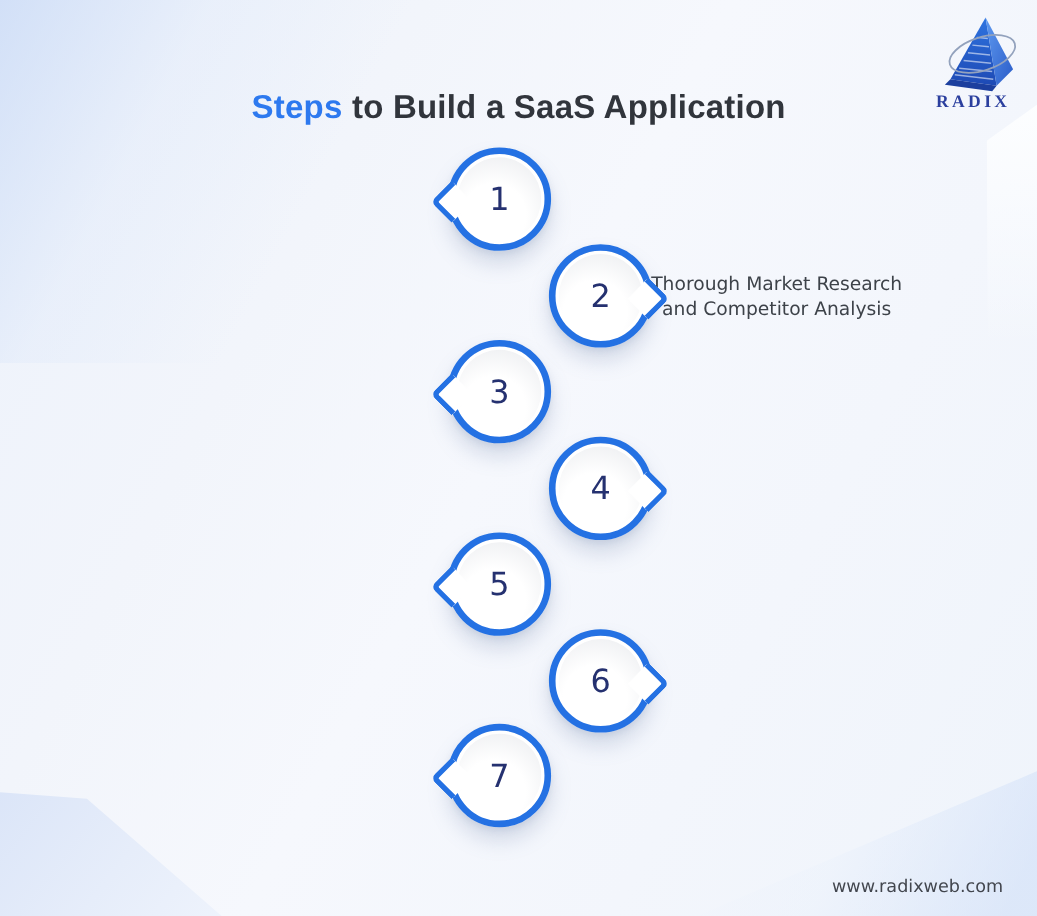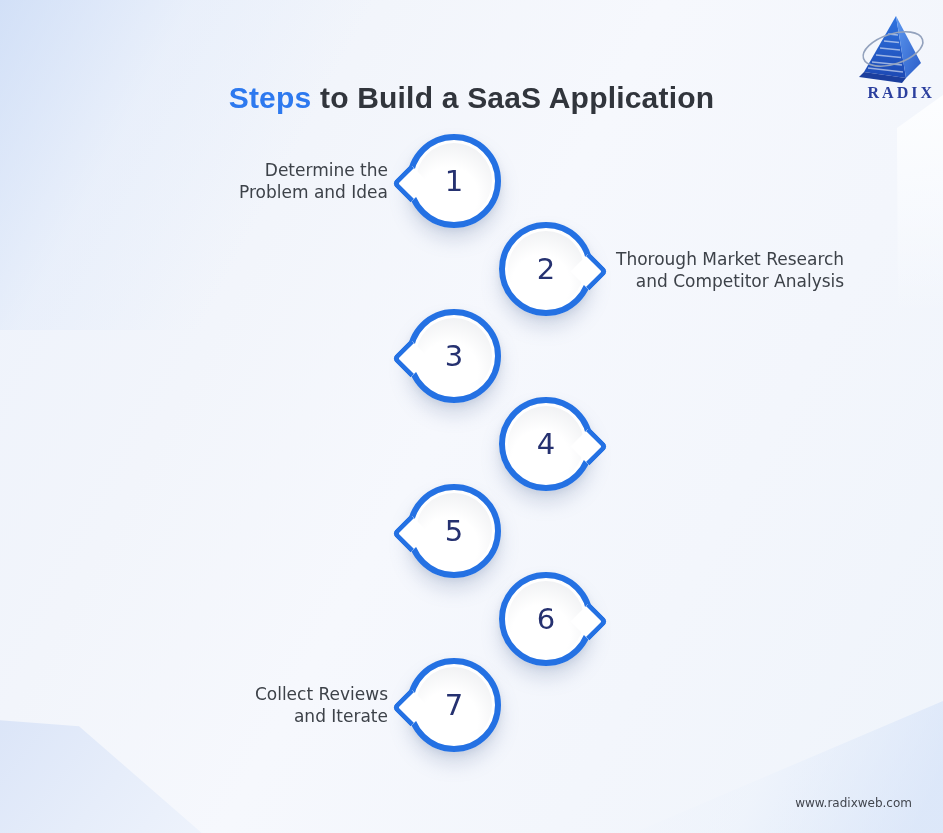--- a/index.html
+++ b/index.html
@@ -22,21 +22,21 @@
     clip-path:polygon(100% 0,8% 15%,10% 100%,100% 100%);
     background:linear-gradient(180deg,rgba(253,254,255,0.95) 0%,rgba(250,252,255,0.5) 60%,rgba(247,250,254,0) 100%);}
 
   
   .title{position:absolute;left:0;right:0;top:58px;text-align:center;
     font-family:"Liberation Sans",sans-serif;font-weight:700;font-size:30px;line-height:40px;
     color:#31353c;letter-spacing:0.2px;}
   .title .hl{color:#2d79ef;}
 
   
-  .brand{position:absolute;left:851px;top:12px;width:84px;text-align:right;}
+  .brand{position:absolute;left:851px;top:12px;width:84px;text-align:left;}
   .brand svg{display:block;margin:0 auto;}
   .wordmark{font-family:"Liberation Serif",serif;font-weight:700;font-size:16px;
     letter-spacing:3px;color:#2b3f9e;margin-top:-2px;}
 
   
   .bubble{position:absolute;width:94px;height:94px;box-sizing:border-box;
     border:6px solid #2471e3;border-radius:50%;
     background:radial-gradient(circle at 44% 68%,#ffffff 40%,#f1f2f4 74%,#e2e4e7 100%);
     box-shadow:inset 0 0 0 3px #ffffff,0 12px 18px rgba(110,130,170,0.25),0 3px 6px rgba(120,140,170,0.15);
     display:flex;align-items:center;justify-content:center;}
@@ -48,26 +48,26 @@
     border-top:5px solid #2471e3;border-right:5px solid #2471e3;border-top-right-radius:6px;}
 
   .b1{left:407px;top:134px}.b2{left:499px;top:222px}.b3{left:407px;top:309px}
   .b4{left:499px;top:397px}.b5{left:407px;top:484px}.b6{left:499px;top:572px}
   .b7{left:407px;top:658px}
 
   
   .label{position:absolute;transform:translateY(-50%);
     font-size:17px;line-height:22px;color:#3d4249;white-space:pre-line;}
   .label.side-left{right:555px;text-align:right;}
-  .label.side-right{left:616px;text-align:right;}
+  .label.side-right{left:592px;text-align:center;}
   .l1{top:181px}.l2{top:270px}.l3{top:356px}.l4{top:444px}
   .l5{top:531px}.l6{top:619px}.l7{top:705px}
 
   
-  .site-url{position:absolute;right:31px;top:796px;font-size:12px;color:#42464e;}
+  .site-url{position:absolute;right:31px;top:796px;font-size:16px;color:#42464e;}
 </style>
 </head>
 <body>
 
 <div class="canvas">
 
   <div class="bg bg-top-left"></div>
   <div class="bg bg-bottom-left"></div>
   <div class="bg bg-bottom-right"></div>
   <div class="bg bg-right-mid"></div>
@@ -95,22 +95,20 @@
         <line x1="28" y1="36" x2="48" y2="38"></line>
         <line x1="24" y1="43" x2="49" y2="45.5"></line>
         <line x1="20" y1="50" x2="50" y2="53"></line>
         <line x1="16" y1="56" x2="51" y2="60"></line>
       </g>
       <ellipse cx="41" cy="37" rx="31" ry="15" fill="none" stroke="#93a2bd" stroke-width="1.6" transform="rotate(-18 41 37)"></ellipse>
     </svg>
     <div class="wordmark">RADIX</div>
   </div>
 
-  <div class="label side-left l1">Determine the
-Problem and Idea</div>
   <div class="bubble notch-left b1">
     <span class="num">1</span>
     <span class="notch"></span>
   </div>
 
   <div class="label side-right l2">Thorough Market Research
 and Competitor Analysis</div>
   <div class="bubble notch-right b2">
     <span class="num">2</span>
     <span class="notch"></span>
@@ -129,22 +127,20 @@
   <div class="bubble notch-left b5">
     <span class="num">5</span>
     <span class="notch"></span>
   </div>
 
   <div class="bubble notch-right b6">
     <span class="num">6</span>
     <span class="notch"></span>
   </div>
 
-  <div class="label side-left l7">Collect Reviews
-and Iterate</div>
   <div class="bubble notch-left b7">
     <span class="num">7</span>
     <span class="notch"></span>
   </div>
 
   <div class="site-url">www.radixweb.com</div>
 
 </div>
 
 </body></html>

